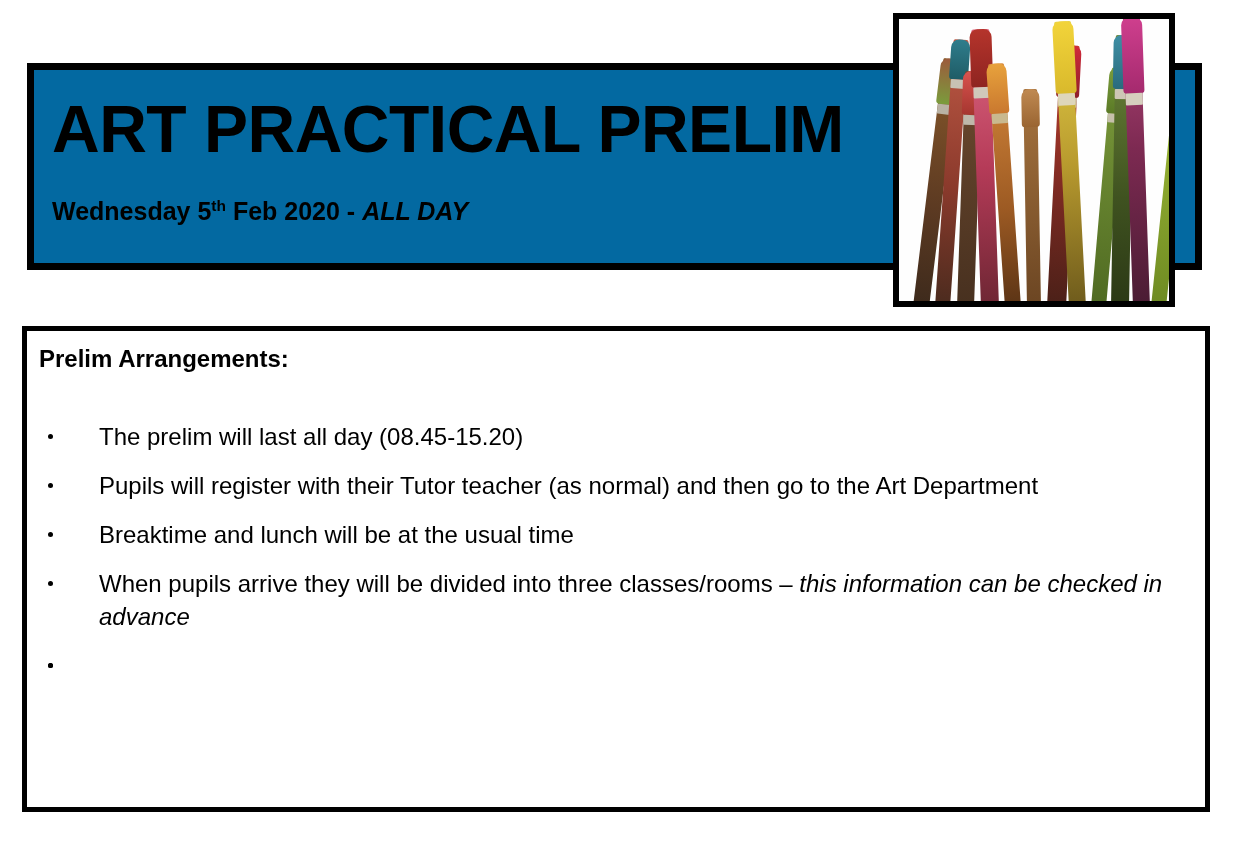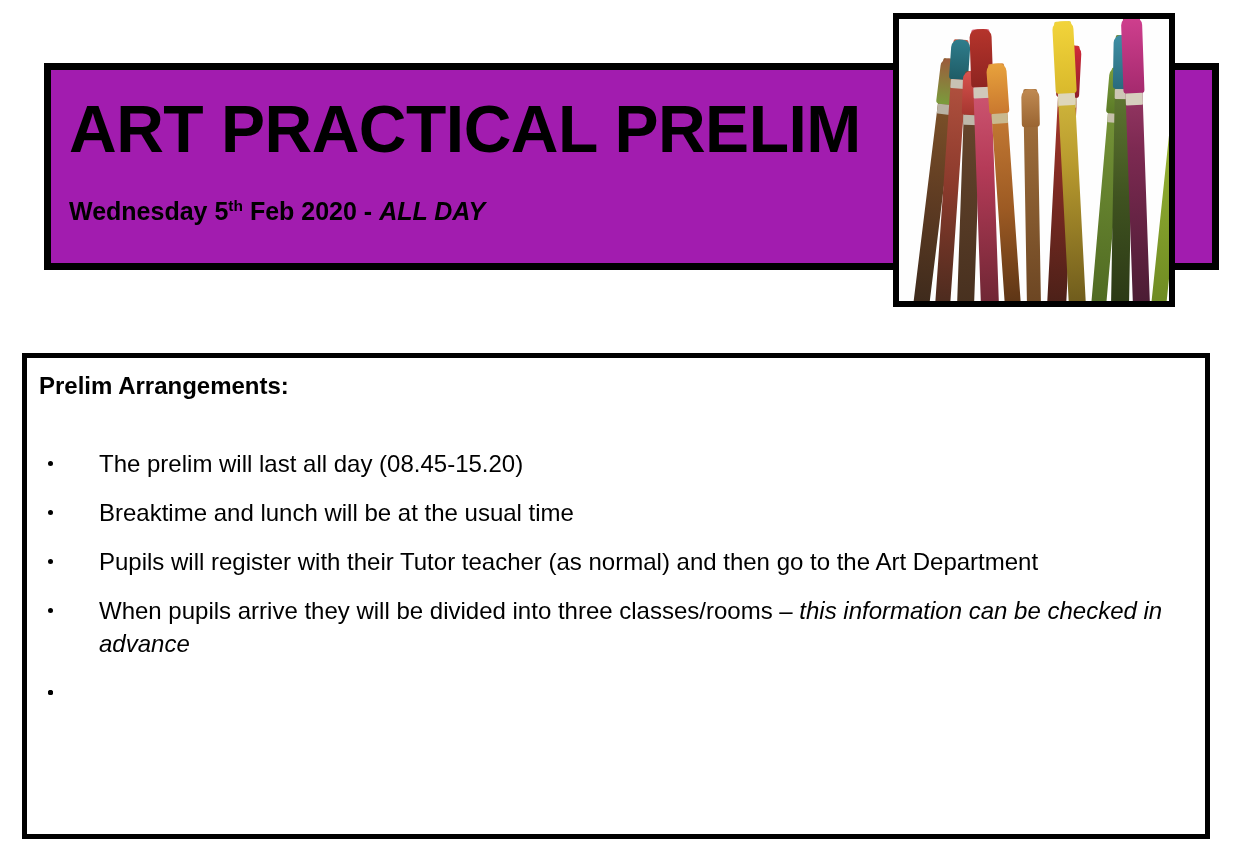--- a/index.html
+++ b/index.html
@@ -16,27 +16,27 @@
     position: relative;
     width: 1233px;
     height: 846px;
     background: #ffffff;
     overflow: hidden;
   }
 
   
   .title-box {
     position: absolute;
-    left: 44px;
+    left: 27px;
     top: 63px;
     width: 1175px;   
     height: 207px;   
     box-sizing: border-box;
     border: 7px solid #000000;
-    background: #a21caf;
+    background: #0369a1;
   }
   .title-inner {
     position: absolute;
     left: 18px;
     top: 10px;
     right: 10px;
     bottom: 0;
   }
   .doc-title {
     font-family: "Liberation Sans", sans-serif;
@@ -113,21 +113,20 @@
   
   .content-box {
     position: absolute;
     left: 22px;
     top: 326px;
     width: 1188px;   
     height: 486px;   
     box-sizing: border-box;
     border: 5px solid #000000;
     background: #ffffff;
-    margin-top: 27px;
   }
   .content-inner {
     position: absolute;
     left: 9px;
     top: 8px;
     right: 14px;
     bottom: 4px;
   }
   .section-heading {
     font-family: "Liberation Sans", sans-serif;
@@ -246,25 +245,25 @@
   <div class="content-box">
     <div class="content-inner">
       <div class="section-heading">Prelim Arrangements:</div>
       <ul class="bullet-list">
         <li class="bullet-item">
           <span class="bullet-dot"></span>
           <span class="bullet-text"><span>The prelim will last all day (08.45-15.20)</span></span>
         </li>
         <li class="bullet-item">
           <span class="bullet-dot"></span>
+          <span class="bullet-text"><span>Pupils will register with their Tutor teacher (as normal) and then go to the Art Department</span></span>
+        </li>
+        <li class="bullet-item">
+          <span class="bullet-dot"></span>
           <span class="bullet-text"><span>Breaktime and lunch will be at the usual time</span></span>
-        </li>
-        <li class="bullet-item">
-          <span class="bullet-dot"></span>
-          <span class="bullet-text"><span>Pupils will register with their Tutor teacher (as normal) and then go to the Art Department</span></span>
         </li>
         <li class="bullet-item">
           <span class="bullet-dot"></span>
           <span class="bullet-text"><span>When pupils arrive they will be divided into three classes/rooms – </span><em>this information can be checked in advance</em></span>
         </li>
         <li class="bullet-item">
           <span class="bullet-dot"></span>
         </li>
         <li class="bullet-item">
           <span class="bullet-dot"></span>

